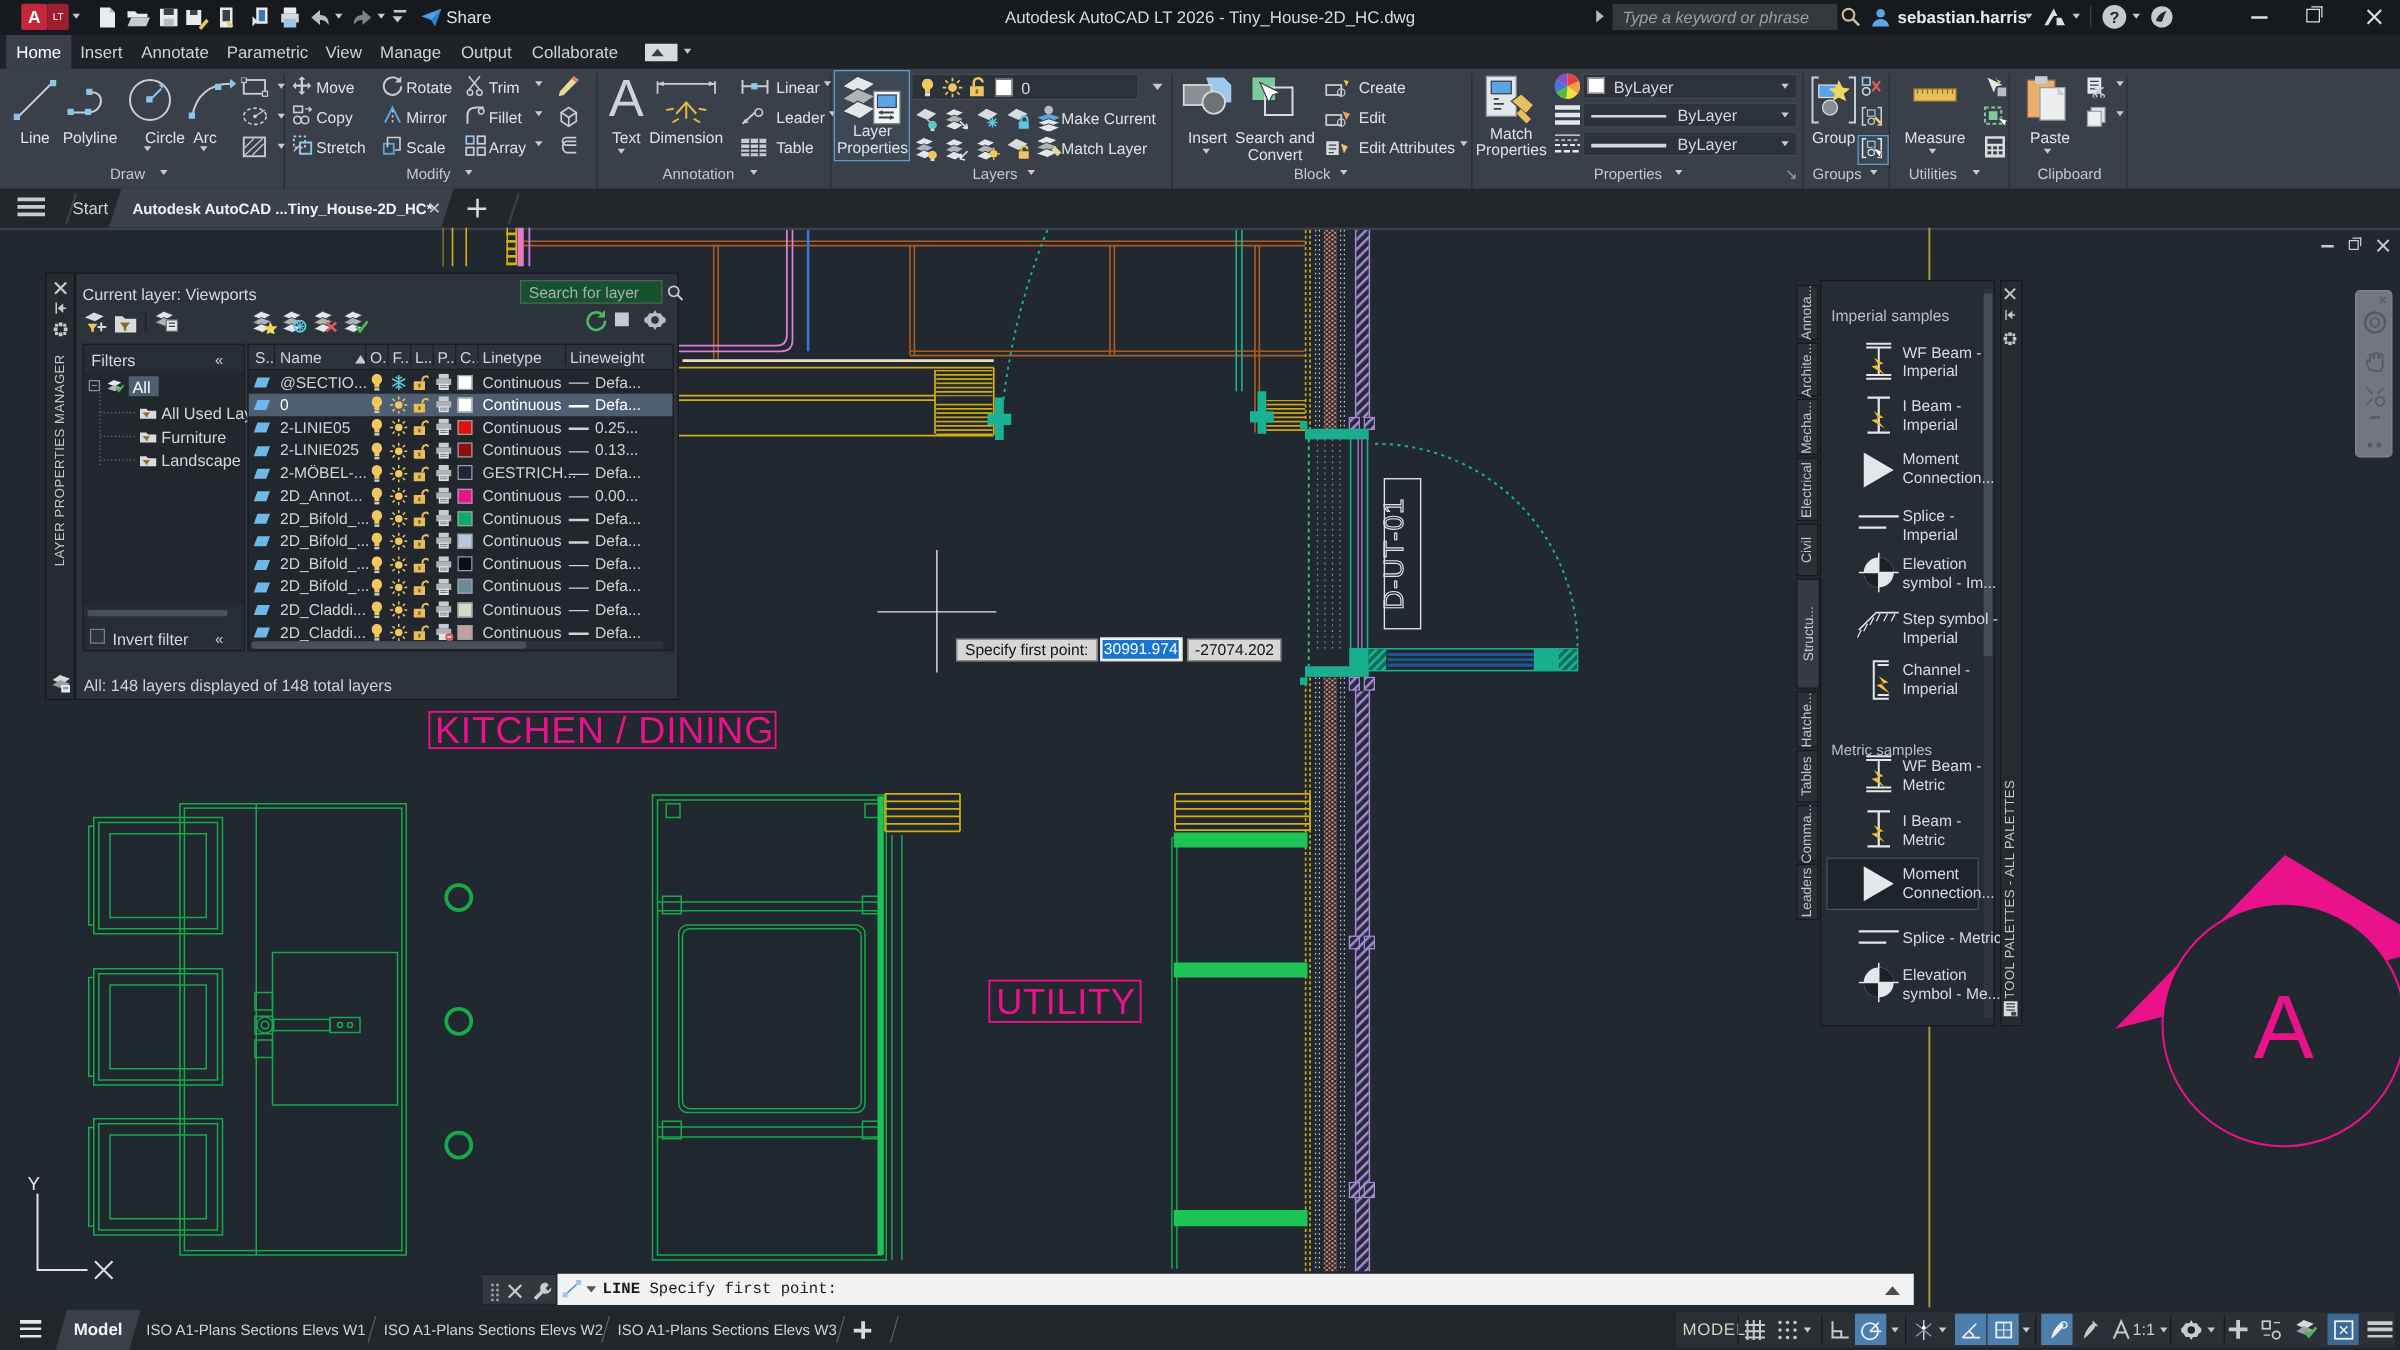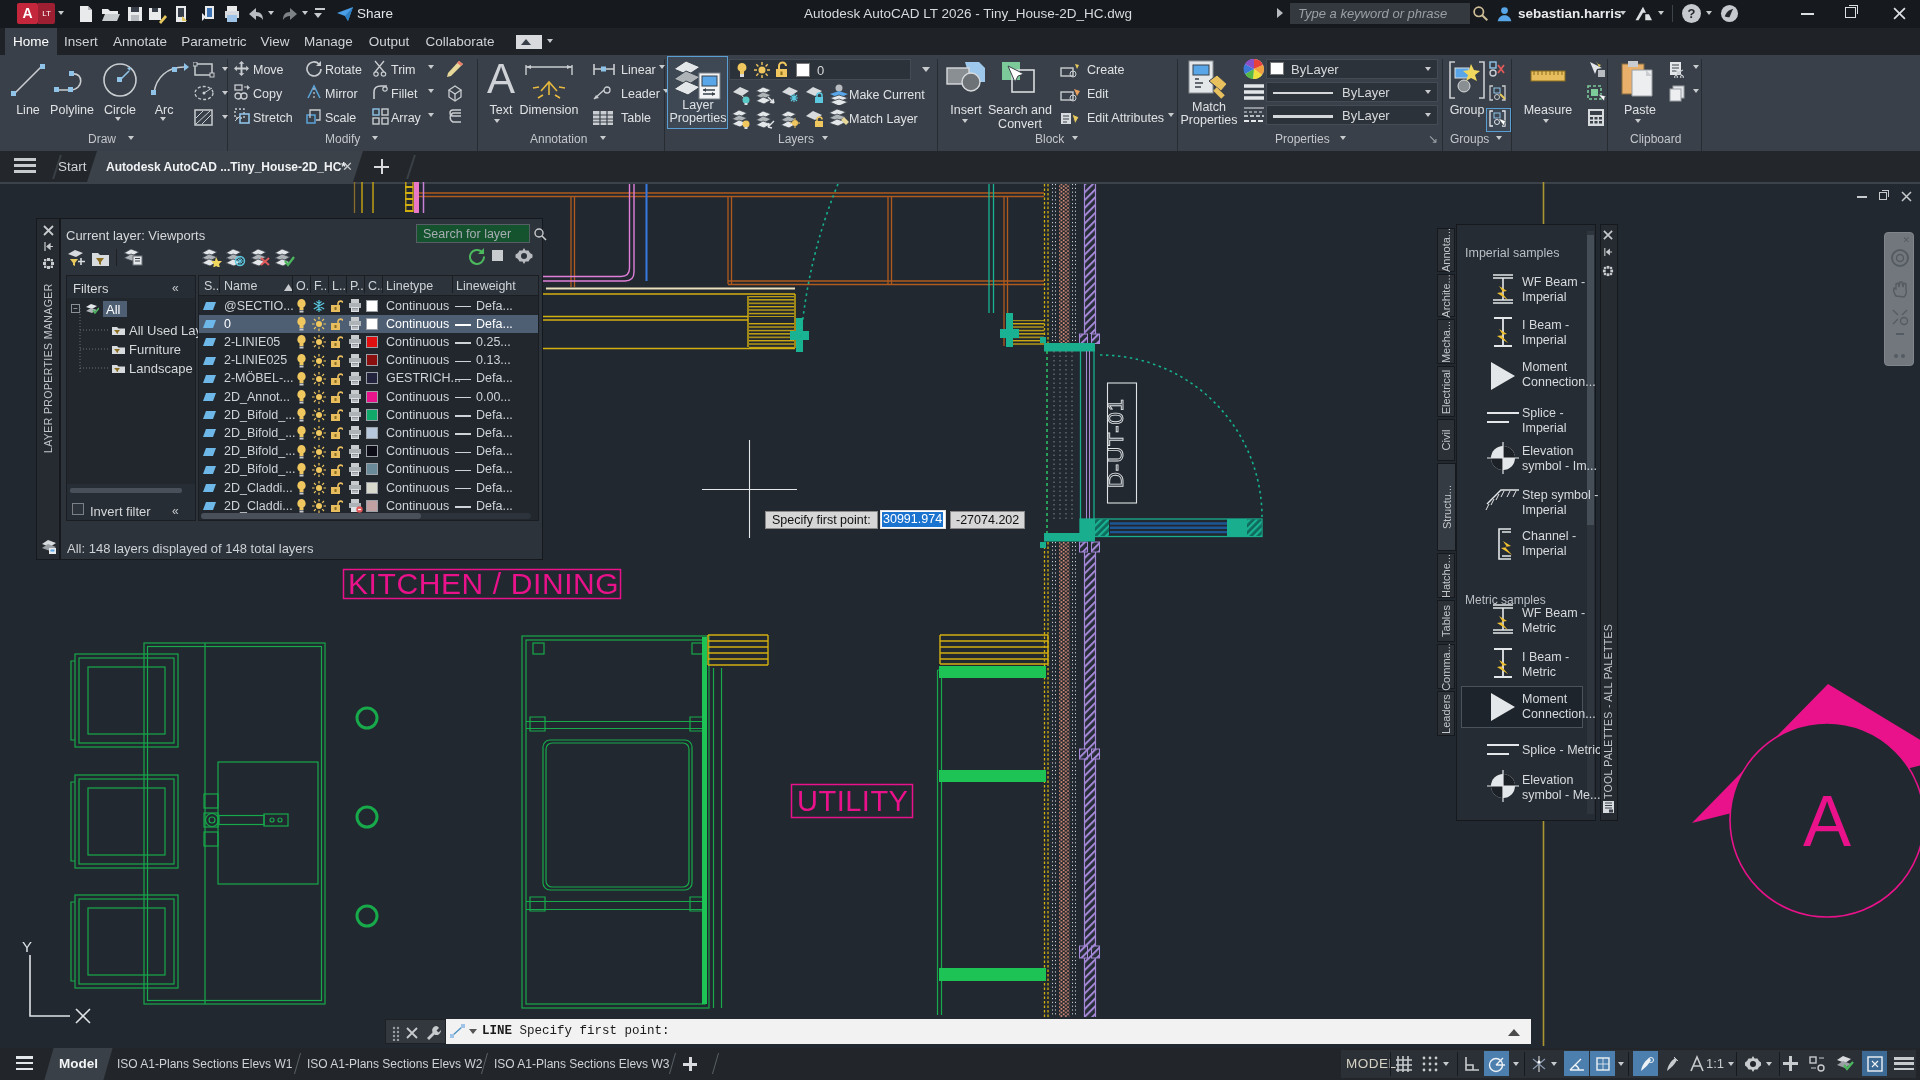--- a/index.html
+++ b/index.html
@@ -180,20 +180,24 @@
   <div class="plabel">
         <span style="left:1275px;">Properties</span>
         <span style="left:1340px;top:8px;" class="caret sm"></span>
         <span style="left:1428px;color:#9ba0a6;">↘</span>
       </div>
   <div class="plabel">
         <span style="left:1450px;">Groups</span>
         <span style="left:1496px;top:8px;" class="caret sm"></span>
       </div>
   <div class="plabel">
+        <span style="left:1527px;">Utilities</span>
+        <span style="left:1578px;top:8px;" class="caret sm"></span>
+      </div>
+  <div class="plabel">
         <span style="left:1630px;">Clipboard</span>
       </div>
 
   
   <svg class="abs" style="left:8px;top:5px;" width="40" height="40" viewBox="0 0 40 40">
         <path d="M6 34L34 6" stroke="#c9cdd1" stroke-width="1.6"></path>
         <rect x="3" y="31" width="5" height="5" fill="#8fc3e8"></rect>
         <rect x="32" y="4" width="5" height="5" fill="#8fc3e8"></rect>
       </svg>
   <div class="rbig" style="left:2px;top:48px;width:52px;">Line</div>
@@ -203,21 +207,21 @@
         <rect x="16" y="27" width="5" height="5" fill="#8fc3e8"></rect>
         <rect x="17" y="11" width="5" height="5" fill="#8fc3e8"></rect>
       </svg>
   <div class="rbig" style="left:40px;top:48px;width:64px;">Polyline</div>
   <svg class="abs" style="left:98px;top:3px;" width="44" height="44" viewBox="0 0 44 44">
         <circle cx="22" cy="22" r="16" stroke="#c9cdd1" stroke-width="1.6" fill="none"></circle>
         <path d="M22 22l9-9" stroke="#8fc3e8" stroke-width="1.6"></path>
         <path d="M33 9l-4 1 3 3z" fill="#8fc3e8"></path>
         <rect x="19" y="19" width="5" height="5" fill="#8fc3e8"></rect>
       </svg>
-  <div class="rbig" style="left:92px;top:48px;width:56px;">Circle</div>
+  <div class="rbig" style="left:104px;top:48px;width:56px;">Circle</div>
   <div class="abs" style="left:115px;top:62px;">
         <span class="caret sm"></span>
       </div>
   <svg class="abs" style="left:148px;top:4px;" width="44" height="42" viewBox="0 0 44 42">
         <path d="M6 34c2-16 14-26 30-26" stroke="#c9cdd1" stroke-width="1.6" fill="none"></path>
         <rect x="3" y="31" width="5" height="5" fill="#8fc3e8"></rect>
         <rect x="24" y="8" width="5" height="5" fill="#8fc3e8"></rect>
         <path d="M36 4l5 4-5 4z" fill="#8fc3e8"></path>
       </svg>
   <div class="rbig" style="left:140px;top:48px;width:48px;">Arc</div>

